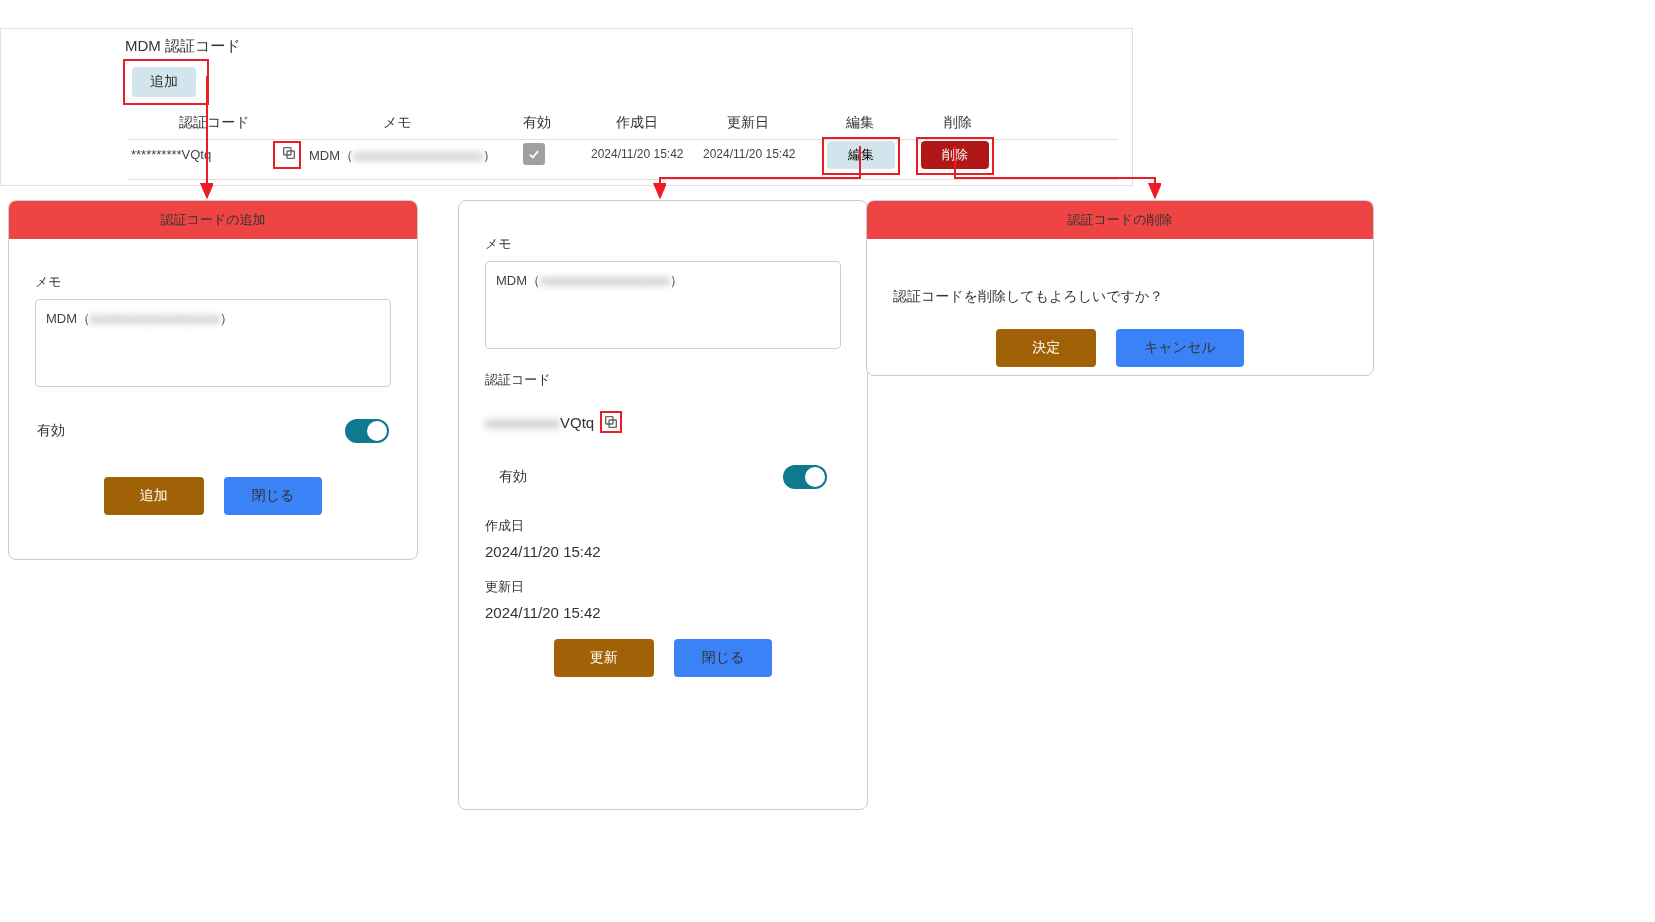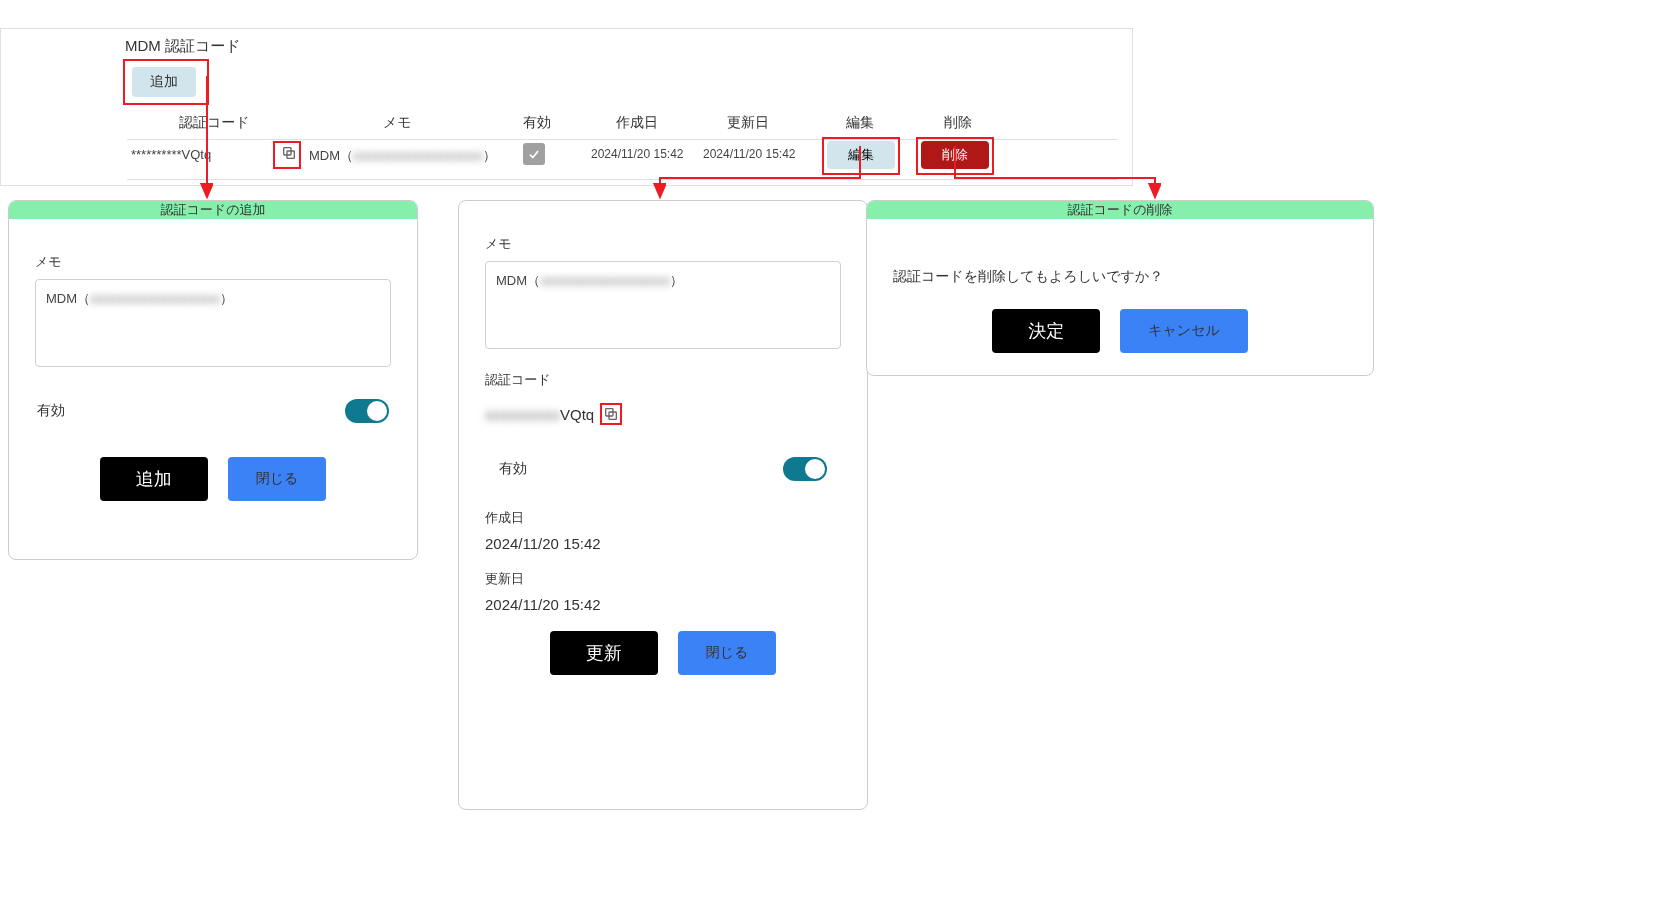--- a/index.html
+++ b/index.html
@@ -36,31 +36,31 @@
   .del-btn { position:absolute; left:920px; top:-6px; width:68px; height:28px; background:#b01818; color:#fff; border:none; border-radius:4px; font-size:13px; cursor:pointer;}
   .del-box { position:absolute; left:915px; top:-10px; width:78px; height:38px; pointer-events:none;}
   .blur { color: transparent; text-shadow: 0 0 7px rgba(100,100,100,0.9); user-select:none;}
 
   
   .arrow { position:absolute; stroke:#ed1c24; fill:none; }
   .arrowhead { fill:#ed1c24; }
 
   
   .dialog { position:absolute; background:#fff; border:1px solid #ccc; border-radius:8px; overflow:hidden; }
-  .dlg-header { background:#86efac; text-align:center; font-size:13px; font-weight:500;}
+  .dlg-header { background:#ef4444; text-align:center; padding:10px; font-size:13px; font-weight:500;}
   .dlg-body { padding:20px 26px; }
   .field-label { font-size:13px; color:#333; margin-bottom:8px; margin-top:14px;}
   .textarea { width:100%; height:88px; border:1px solid #d0d0d0; border-radius:4px; padding:10px; font-size:13px; color:#444; resize:none; font-family:inherit;}
   .toggle-row { display:flex; justify-content:space-between; align-items:center; margin-top:28px; padding: 4px 2px;}
   .toggle { width:44px; height:24px; background:#0f7a8f; border-radius:12px; position:relative; cursor:pointer;}
   .toggle::after{ content:""; position:absolute; right:2px; top:2px; width:20px; height:20px; background:#fff; border-radius:50%;}
   .btn-row { display:flex; justify-content:center; gap:20px; margin-top:30px; }
-  .btn-primary { background:#000000; color:#fff; border:none; border-radius:4px; padding:10px 36px; font-size:18px; cursor:pointer; min-width:96px;}
+  .btn-primary { background:#a16207; color:#fff; border:none; border-radius:4px; padding:10px 36px; font-size:14px; cursor:pointer; min-width:96px;}
   .btn-secondary { background:#3b82f6; color:#333; border:none; border-radius:4px; padding:10px 28px; font-size:14px; cursor:pointer; min-width:96px;}
-  .code-display { font-size:15px; color:#333; margin-top:14px; margin-bottom:4px; display:flex; align-items:center; gap:6px;}
+  .code-display { font-size:15px; color:#333; margin-top:22px; margin-bottom:4px; display:flex; align-items:center; gap:6px;}
   .copy-ic { width:16px; height:16px; display:inline-block;}
   .copy-ic-box { width:22px; height:22px; display:inline-flex; align-items:center; justify-content:center;}
   .static-val { font-size:15px; color:#333; margin-top:6px; margin-bottom:18px;}
   .delete-text { font-size:14px; line-height:1.8; color:#333; margin-bottom:20px;}
 </style>
 </head>
 <body>
 
 <div class="canvas">
 

